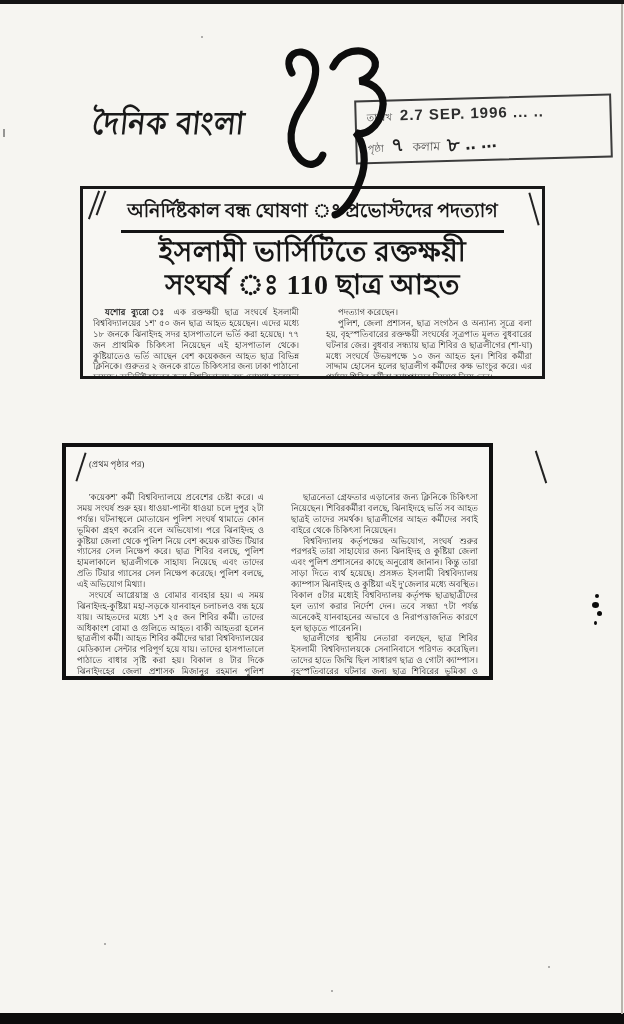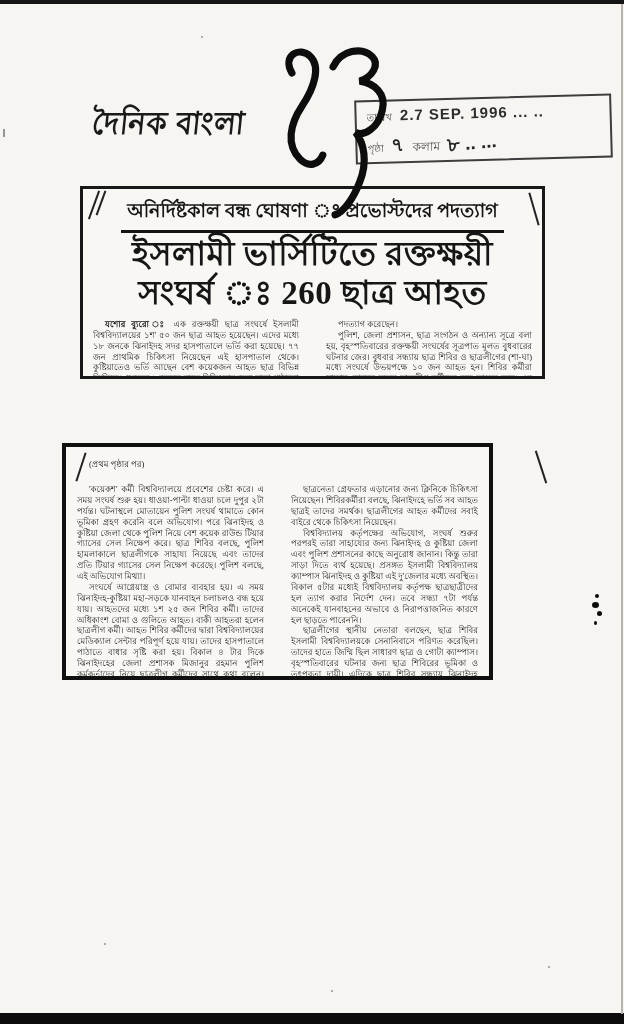--- a/index.html
+++ b/index.html
@@ -44,21 +44,21 @@
     border:3px solid #181818; background:#f8f7f3; overflow:hidden;
     padding:4px 8px 2px 8px;
   }
   .kicker-wrap { text-align:center; margin-top:3px; }
   .kicker {
     display:inline-block; font-size:19px; font-weight:bold;
     border-bottom:3px solid #141414; padding:0 6px 2px 6px;
     white-space:nowrap;
   }
   .headline { text-align:center; font-weight:bold; line-height:1.18; margin-top:2px; }
-  .headline .h-line { font-size:33px; display:block; letter-spacing:0.5px; }
+  .headline .h-line { font-size:28px; display:block; letter-spacing:0.5px; }
 
   .cols { display:flex; gap:27px; margin-top:6px; padding:0 2px; }
   .col { flex:1; font-size:8.5px; line-height:1.28; text-align:justify; color:#242424; }
   .col p { text-indent:12px; }
   .col p.noindent { text-indent:0; }
   .lead { font-weight:bold; }
   .cont-note { text-align:left; font-weight:bold; margin-top:2px; text-indent:0 !important; }
 
   .clip2 {
     position:absolute; left:62px; top:443px; width:431px; height:237px;
@@ -99,40 +99,40 @@
     <span class="stamp-hand">৮ .. ...</span>
   </div>
 </div>
 
 <div class="clip1">
   <div class="kicker-wrap">
     <span class="kicker">অনির্দিষ্টকাল বন্ধ ঘোষণা ঃ প্রভোস্টদের পদত্যাগ</span>
   </div>
   <div class="headline">
     <span class="h-line">ইসলামী ভার্সিটিতে রক্তক্ষয়ী</span>
-    <span class="h-line">সংঘর্ষ ঃ 260 ছাত্র আহত</span>
+    <span class="h-line">সংঘর্ষ ঃ 110 ছাত্র আহত</span>
   </div>
   <div class="cols">
     <div class="col">
       <p class="noindent" style="text-indent:12px;"><span class="lead">যশোর ব্যুরো ঃ</span> <span>এক রক্তক্ষয়ী ছাত্র সংঘর্ষে ইসলামী বিশ্ববিদ্যালয়ের ১শ' ৫০ জন ছাত্র আহত হয়েছেন। এদের মধ্যে ১৮ জনকে ঝিনাইদহ সদর হাসপাতালে ভর্তি করা হয়েছে। ৭৭ জন প্রাথমিক চিকিৎসা নিয়েছেন এই হাসপাতাল থেকে। কুষ্টিয়াতেও ভর্তি আছেন বেশ কয়েকজন আহত ছাত্র বিভিন্ন ক্লিনিকে। গুরুতর ২ জনকে রাতে চিকিৎসার জন্য ঢাকা পাঠানো হয়েছে। অনির্দিষ্টকালের জন্য বিশ্ববিদ্যালয় বন্ধ ঘোষণা করেছেন কর্তৃপক্ষ। প্রশাসনিক অসহযোগিতার অভিযোগ এনে বিশ্ববিদ্যালয়ের প্রভোস্ট ও হাউজ টিউটরগণসহ পুরো প্রক্টোরিয়াল বডি</span></p>
     </div>
     <div class="col">
       <p>পদত্যাগ করেছেন।</p>
       <p>পুলিশ, জেলা প্রশাসন, ছাত্র সংগঠন ও অন্যান্য সূত্রে বলা হয়, বৃহস্পতিবারের রক্তক্ষয়ী সংঘর্ষের সূত্রপাত মূলত বুধবারের ঘটনার জের। বুধবার সন্ধ্যায় ছাত্র শিবির ও ছাত্রলীগের (শা-ঘা) মধ্যে সংঘর্ষে উভয়পক্ষে ১০ জন আহত হন। শিবির কর্মীরা সাদ্দাম হোসেন হলের ছাত্রলীগ কর্মীদের কক্ষ ভাংচুর করে। এর পর্যায়ে শিবির কর্মীরা ক্যাম্পাসের নিয়ন্ত্রণ নিয়ে নেন।</p>
       <p>এরই প্রেক্ষিতে বৃহস্পতিবার দুপুর ১২টার দিকে ছাত্রলীগের</p>
       <p class="cont-note">(৮-এর পৃঃ ১-এর কঃ দ্রঃ)</p>
     </div>
   </div>
 </div>
 
 <div class="clip2">
   <div class="clip2-head">
     <span class="continued">(প্রথম পৃষ্ঠার পর)</span>
   </div>
-  <div class="cols" style="margin-top:8px;">
+  <div class="cols" style="margin-top:16px;">
     <div class="col">
       <p>'কয়েকশ' কর্মী বিশ্ববিদ্যালয়ে প্রবেশের চেষ্টা করে। এ সময় সংঘর্ষ শুরু হয়। ধাওয়া-পাল্টা ধাওয়া চলে দুপুর ২টা পর্যন্ত। ঘটনাস্থলে মোতায়েন পুলিশ সংঘর্ষ থামাতে কোন ভূমিকা গ্রহণ করেনি বলে অভিযোগ। পরে ঝিনাইদহ ও কুষ্টিয়া জেলা থেকে পুলিশ নিয়ে বেশ কয়েক রাউন্ড টিয়ার গ্যাসের সেল নিক্ষেপ করে। ছাত্র শিবির বলছে, পুলিশ হামলাকালে ছাত্রলীগকে সাহায্য নিয়েছে এবং তাদের প্রতি টিয়ার গ্যাসের সেল নিক্ষেপ করেছে। পুলিশ বলছে, এই অভিযোগ মিথ্যা।</p>
       <p>সংঘর্ষে আগ্নেয়াস্ত্র ও বোমার ব্যবহার হয়। এ সময় ঝিনাইদহ-কুষ্টিয়া মহা-সড়কে যানবাহন চলাচলও বন্ধ হয়ে যায়। আহতদের মধ্যে ১শ ২৫ জন শিবির কর্মী। তাদের অধিকাংশ বোমা ও গুলিতে আহত। বাকী আহতরা হলেন ছাত্রলীগ কর্মী। আহত শিবির কর্মীদের দ্বারা বিশ্ববিদ্যালয়ের মেডিক্যাল সেন্টার পরিপূর্ণ হয়ে যায়। তাদের হাসপাতালে পাঠাতে বাধার সৃষ্টি করা হয়। বিকাল ৪ টার দিকে ঝিনাইদহের জেলা প্রশাসক মিজানুর রহমান পুলিশ কর্মকর্তাদের নিয়ে ছাত্রলীগ কর্মীদের সাথে কথা বলেন। এরপর আহত ৯৫ জন শিবির কর্মীকে বাস ও এ্যাম্বুলেনসযোগে ঝিনাইদহ সদর হাসপাতালে পাঠানো হয়। সংকটাপন্ন অবস্থায় আমিনুর রহমান ও আবুল কালাম মজুমদারকে ঢাকায় পাঠানো হয়েছে। কিছু আহত</p>
     </div>
     <div class="col">
       <p>ছাত্রনেতা গ্রেফতার এড়ানোর জন্য ক্লিনিকে চিকিৎসা নিয়েছেন। শিবিরকর্মীরা বলছে, ঝিনাইদহে ভর্তি সব আহত ছাত্রই তাদের সমর্থক। ছাত্রলীগের আহত কর্মীদের সবাই বাইরে থেকে চিকিৎসা নিয়েছেন।</p>
       <p>বিশ্ববিদ্যালয় কর্তৃপক্ষের অভিযোগ, সংঘর্ষ শুরুর পরপরই তারা সাহায্যের জন্য ঝিনাইদহ ও কুষ্টিয়া জেলা এবং পুলিশ প্রশাসনের কাছে অনুরোধ জানান। কিন্তু তারা সাড়া দিতে ব্যর্থ হয়েছে। প্রসঙ্গত ইসলামী বিশ্ববিদ্যালয় ক্যাম্পাস ঝিনাইদহ ও কুষ্টিয়া এই দু'জেলার মধ্যে অবস্থিত। বিকাল ৫টার মধ্যেই বিশ্ববিদ্যালয় কর্তৃপক্ষ ছাত্রছাত্রীদের হল ত্যাগ করার নির্দেশ দেন। তবে সন্ধ্যা ৭টা পর্যন্ত অনেকেই যানবাহনের অভাবে ও নিরাপত্তাজনিত কারণে হল ছাড়তে পারেননি।</p>
       <p>ছাত্রলীগের স্থানীয় নেতারা বলছেন, ছাত্র শিবির ইসলামী বিশ্ববিদ্যালয়কে সেনানিবাসে পরিণত করেছিল। তাদের হাতে জিম্মি ছিল সাধারণ ছাত্র ও গোটা ক্যাম্পাস। বৃহস্পতিবারের ঘটনার জন্য ছাত্র শিবিরের ভূমিকা ও তৎপরতা দায়ী। এদিকে ছাত্র শিবির সন্ধ্যায় ঝিনাইদহ শহরে মিছিল ও প্রতিবাদ সমাবেশ করেছে। তাদের অভিযোগ ঃ ছাত্রলীগ বহিরাগতদের সাহায্যে আগ্নেয়াস্ত্র সজ্জিত হয়ে হামলা করেছে।</p>
     </div>
   </div>

